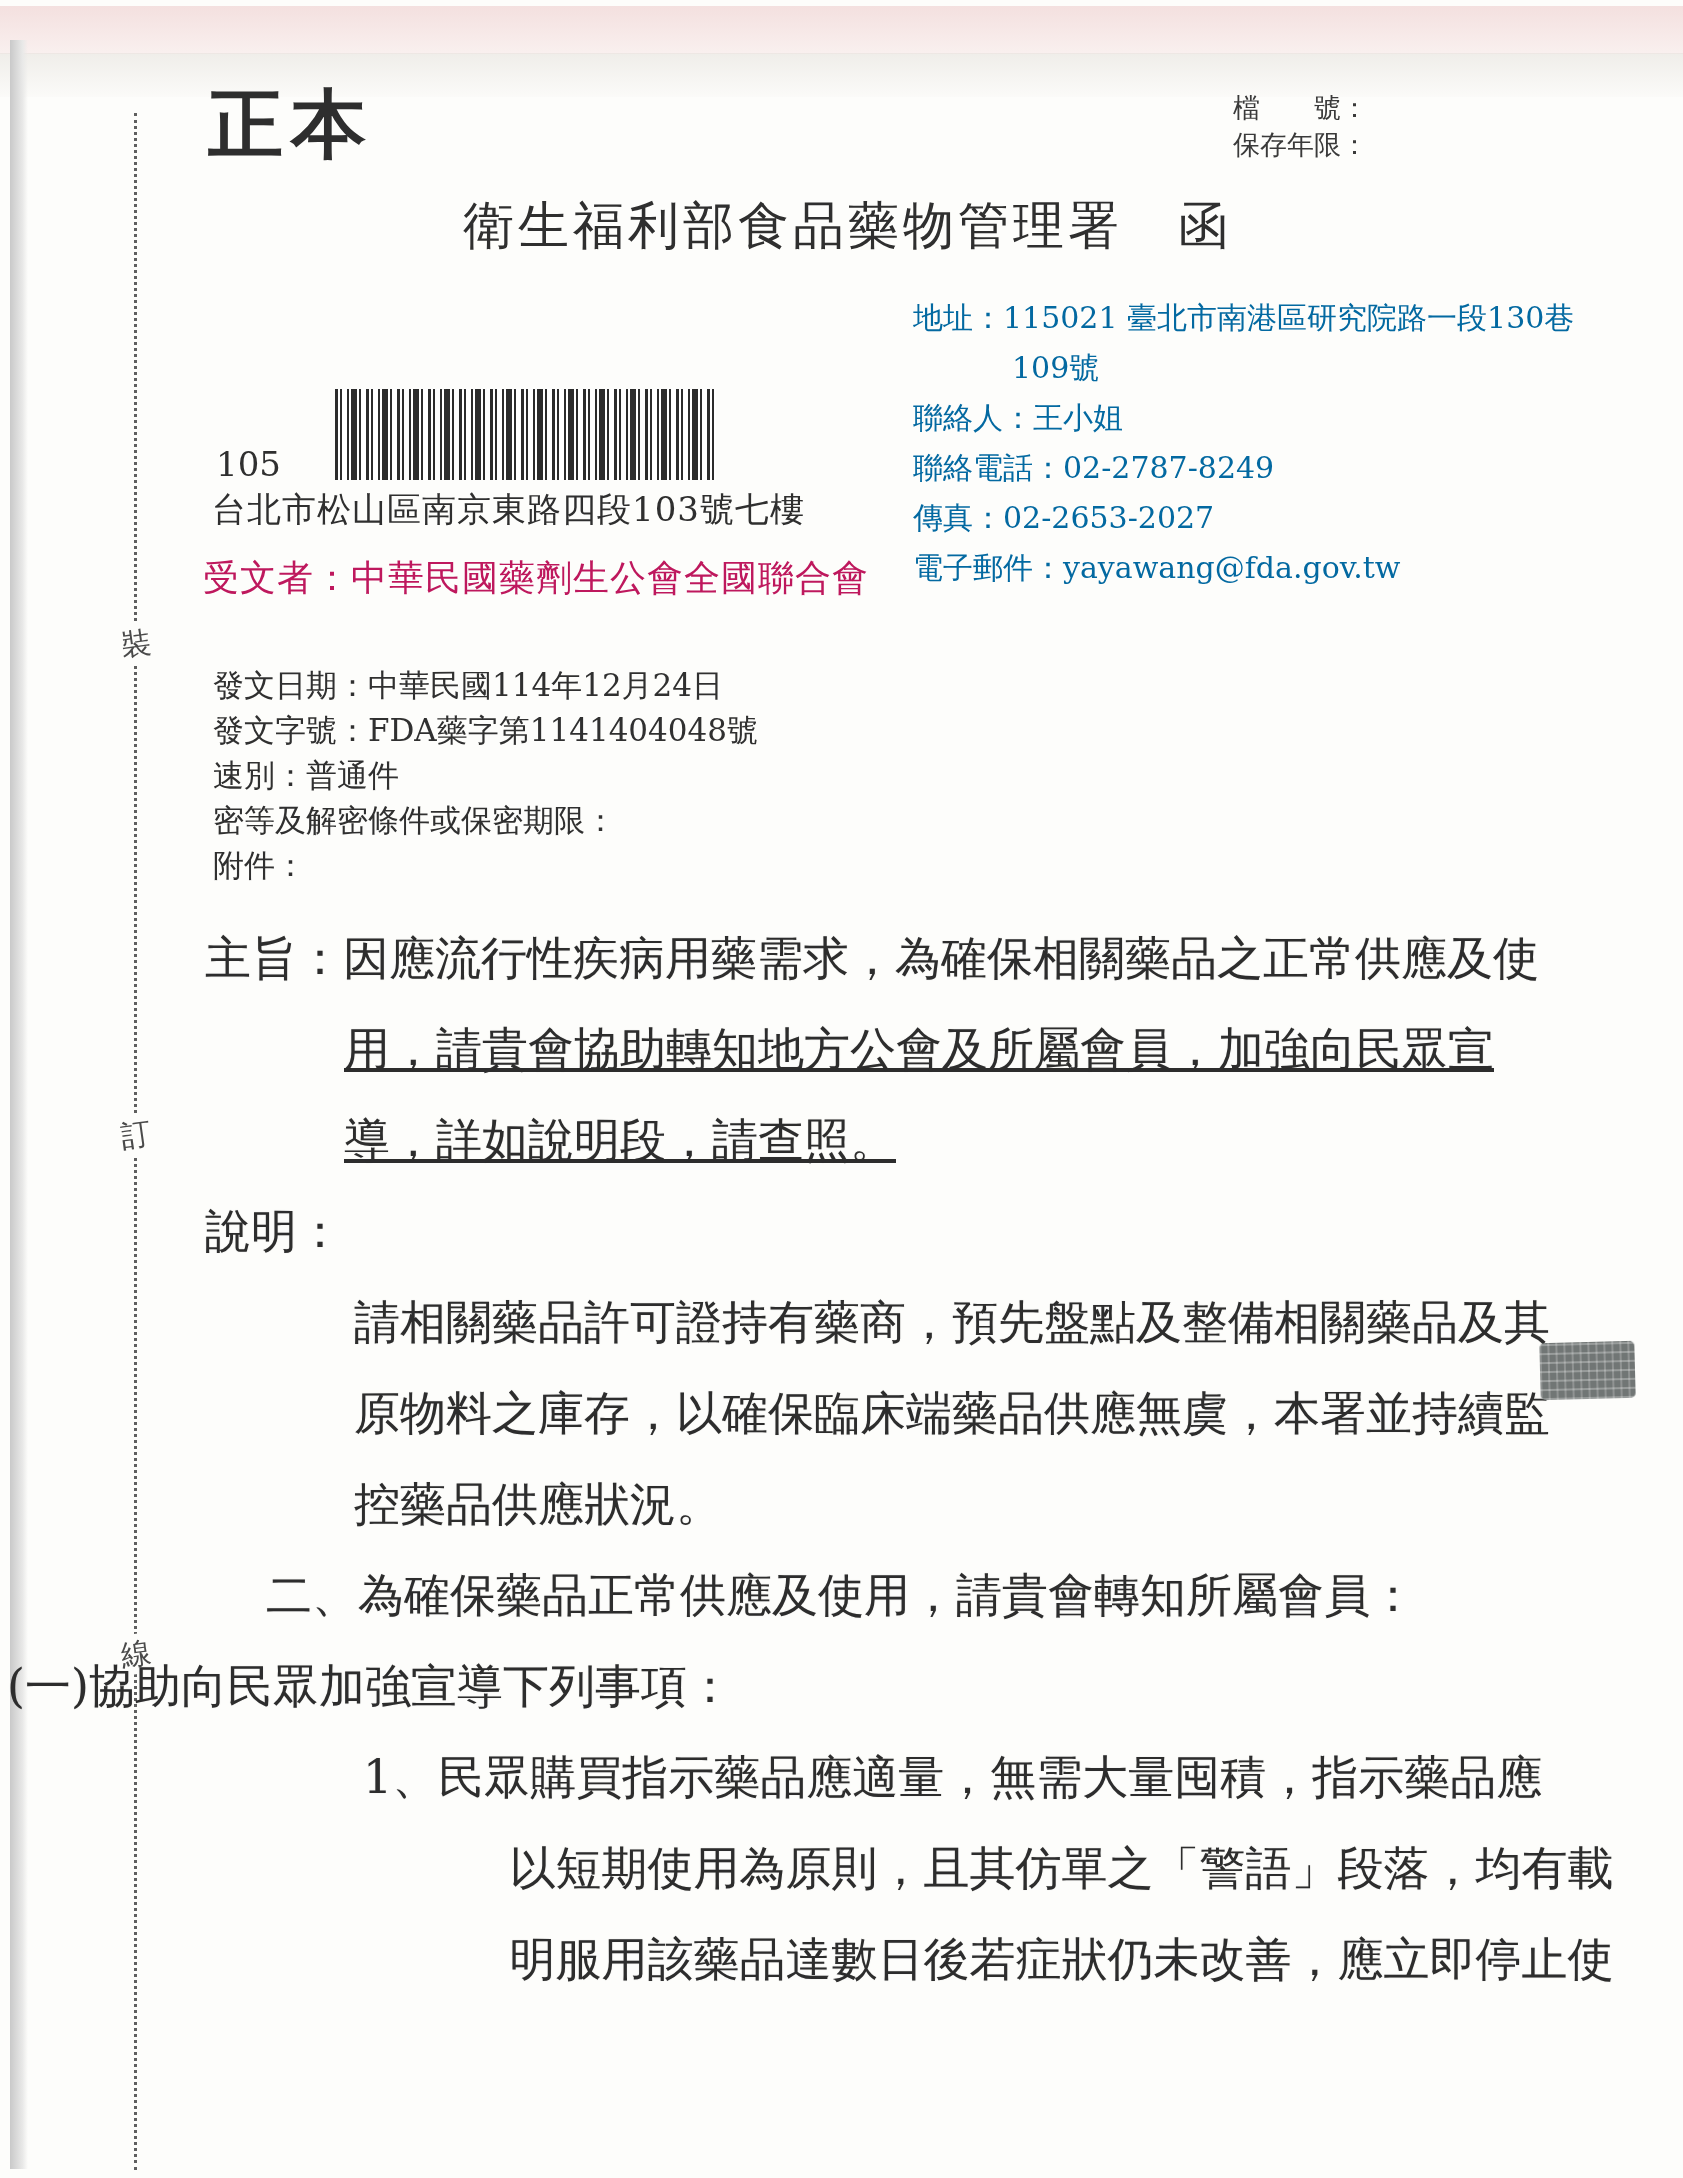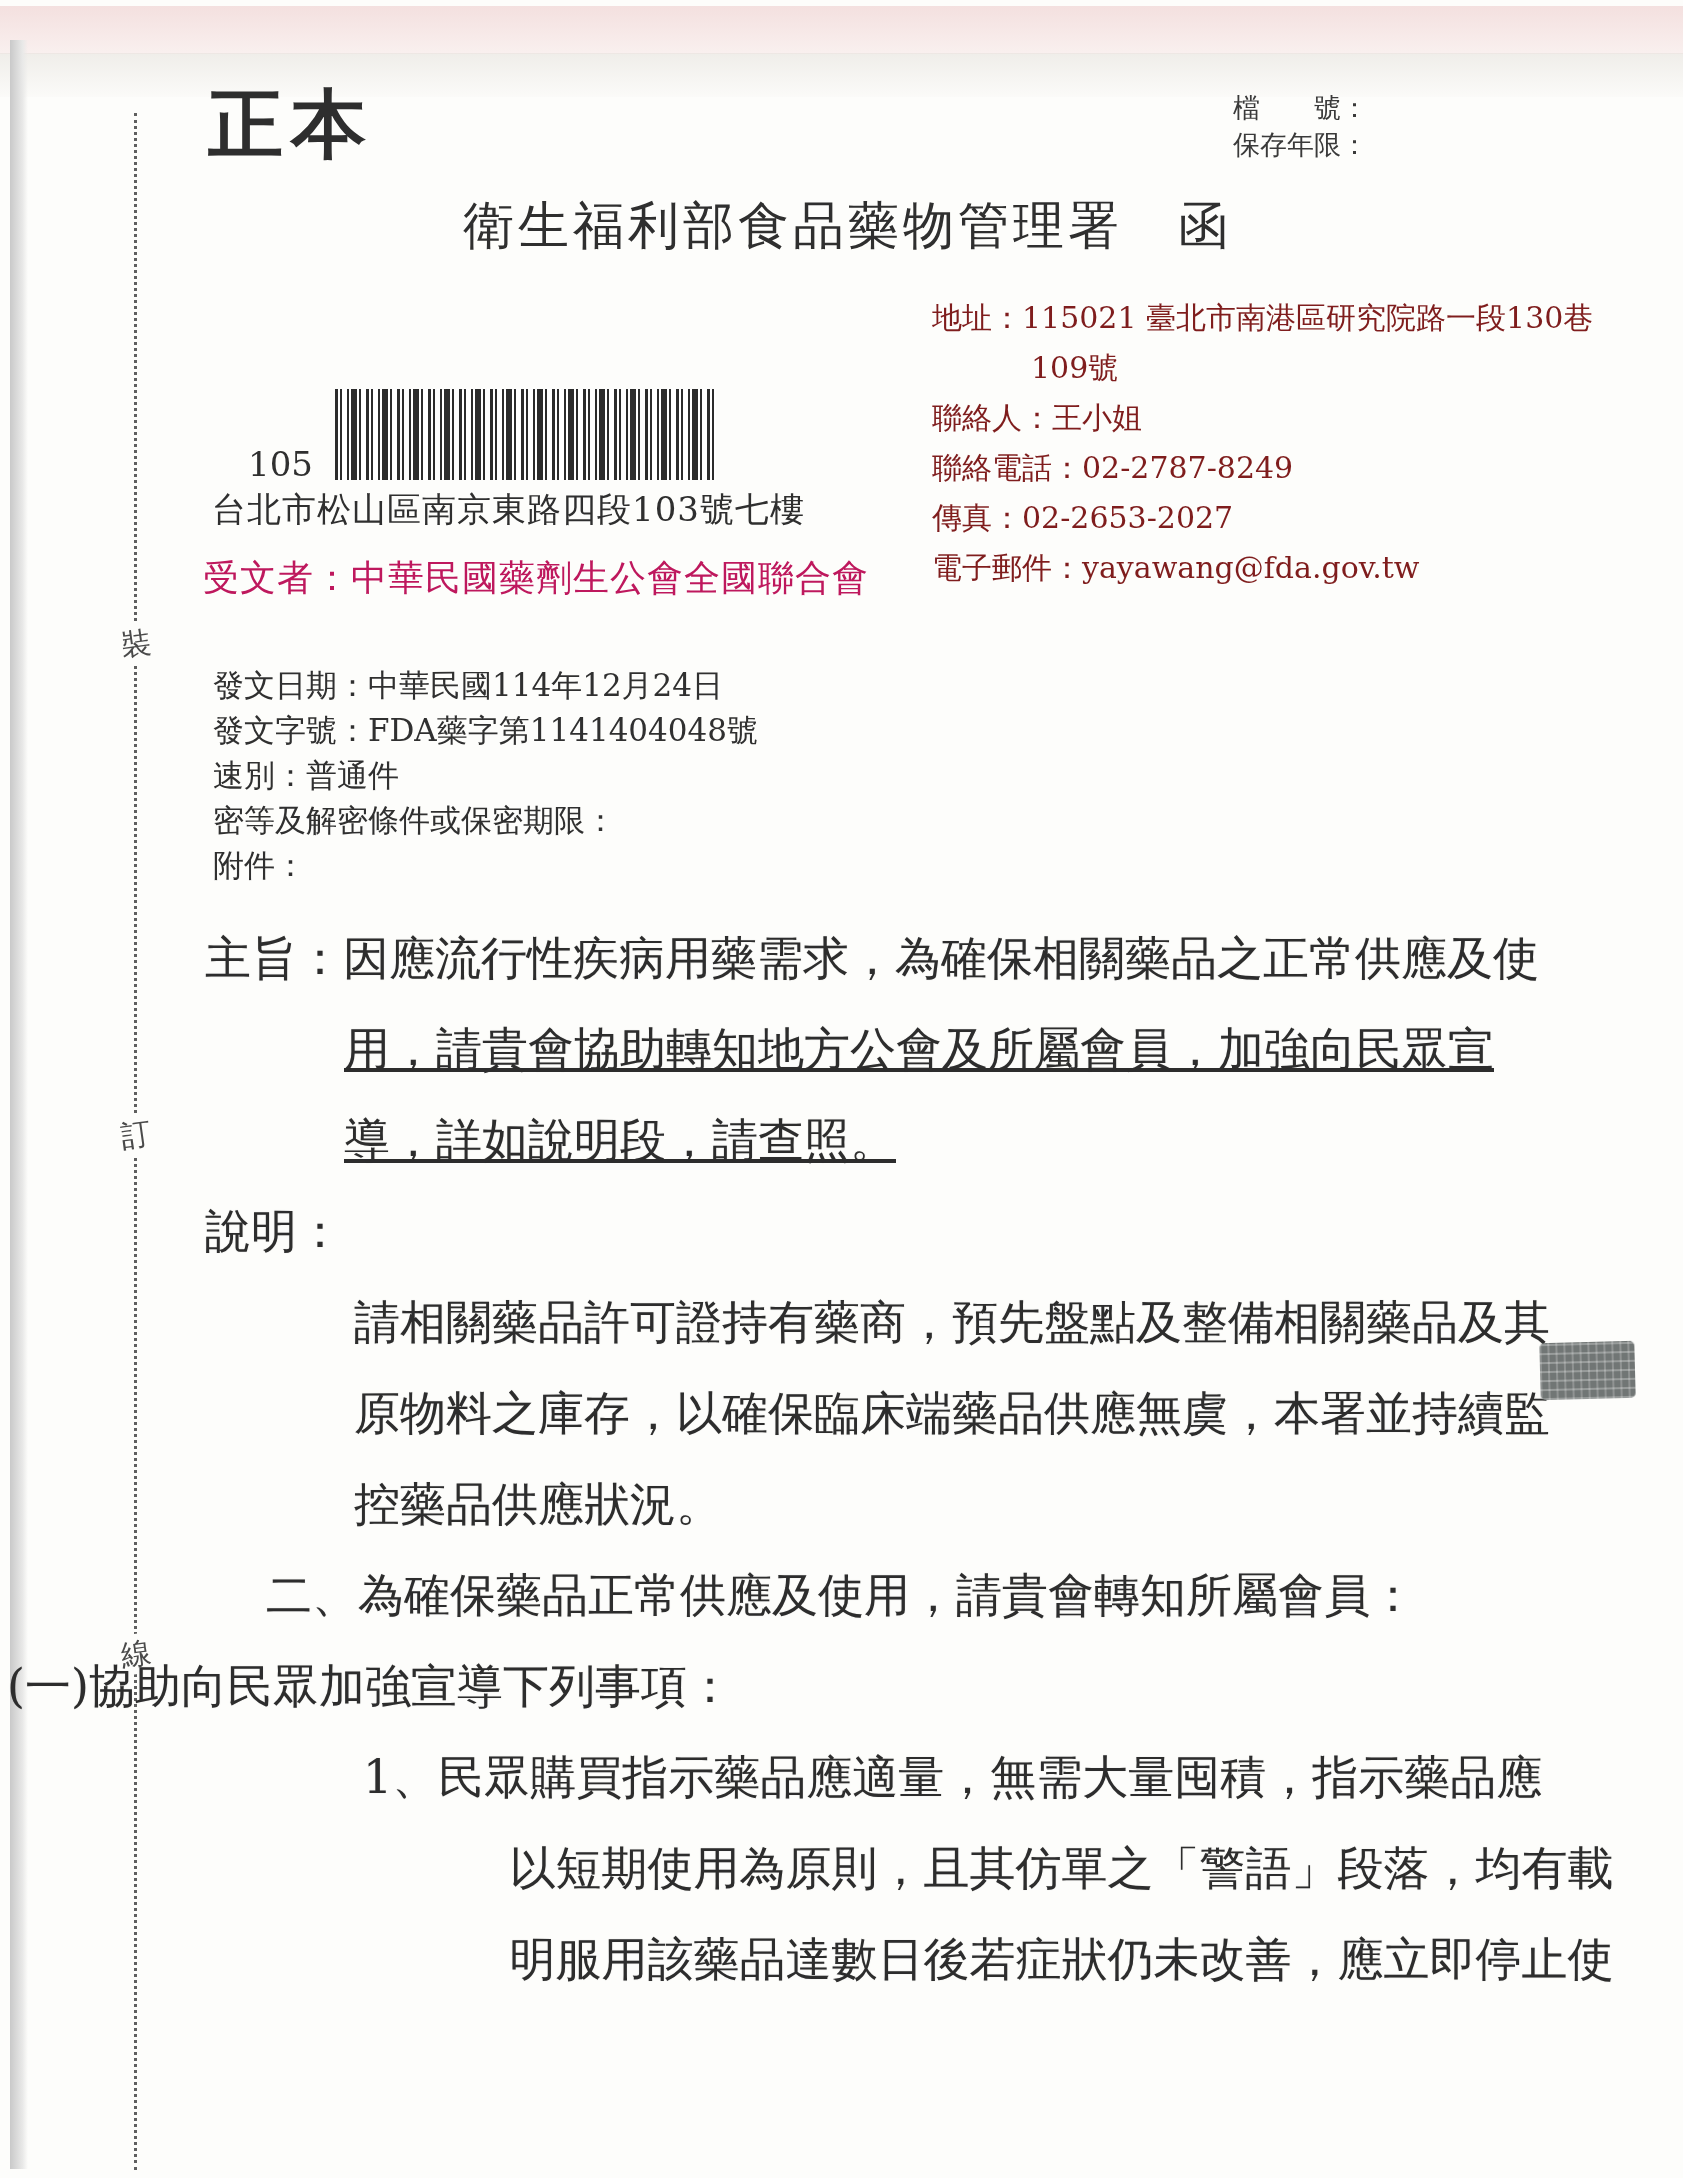--- a/index.html
+++ b/index.html
@@ -29,25 +29,25 @@
     letter-spacing:8px;color:#2e2e2e;}
   .archive-block{position:absolute;left:1233px;top:89px;font-size:27px;line-height:37px;color:#3a3a3a;}
   .doc-title{position:absolute;left:463px;top:192px;font-size:51px;letter-spacing:4px;
     color:#2f2f2f;white-space:nowrap;}
 
   .barcode{position:absolute;left:335px;top:389px;width:381px;height:91px;
     background:repeating-linear-gradient(90deg,
       #2c2c2c 0 3px,#fff 3px 5px,#2c2c2c 5px 7px,#fff 7px 12px,
       #2c2c2c 12px 14px,#fff 14px 16px,#2c2c2c 16px 22px,#fff 22px 24px,
       #2c2c2c 24px 26px,#fff 26px 31px);}
-  .zip{position:absolute;left:216px;top:444px;font-size:34px;color:#2f2f2f;margin-left:32px;}
+  .zip{position:absolute;left:216px;top:444px;font-size:34px;color:#2f2f2f;}
   .recipient-addr{position:absolute;left:212px;top:487px;font-size:34px;letter-spacing:1px;
     color:#2f2f2f;white-space:nowrap;}
 
-  .agency-contact{position:absolute;left:932px;top:293px;font-size:30px;color:#7f1d1d;}
+  .agency-contact{position:absolute;left:913px;top:293px;font-size:30px;color:#0369a1;}
   .contact-line{height:50px;line-height:50px;white-space:nowrap;}
   .contact-line:nth-child(2){padding-left:99px;}
 
   .recipient-line{position:absolute;left:203px;top:554px;font-size:36px;letter-spacing:1px;
     color:#be185d;white-space:nowrap;}
 
   .meta-block{position:absolute;left:213px;top:663px;font-size:31px;color:#303030;}
   .meta-line{height:45px;line-height:45px;white-space:nowrap;}
 
   .body-block{position:absolute;left:7px;top:913px;width:1683px;}

